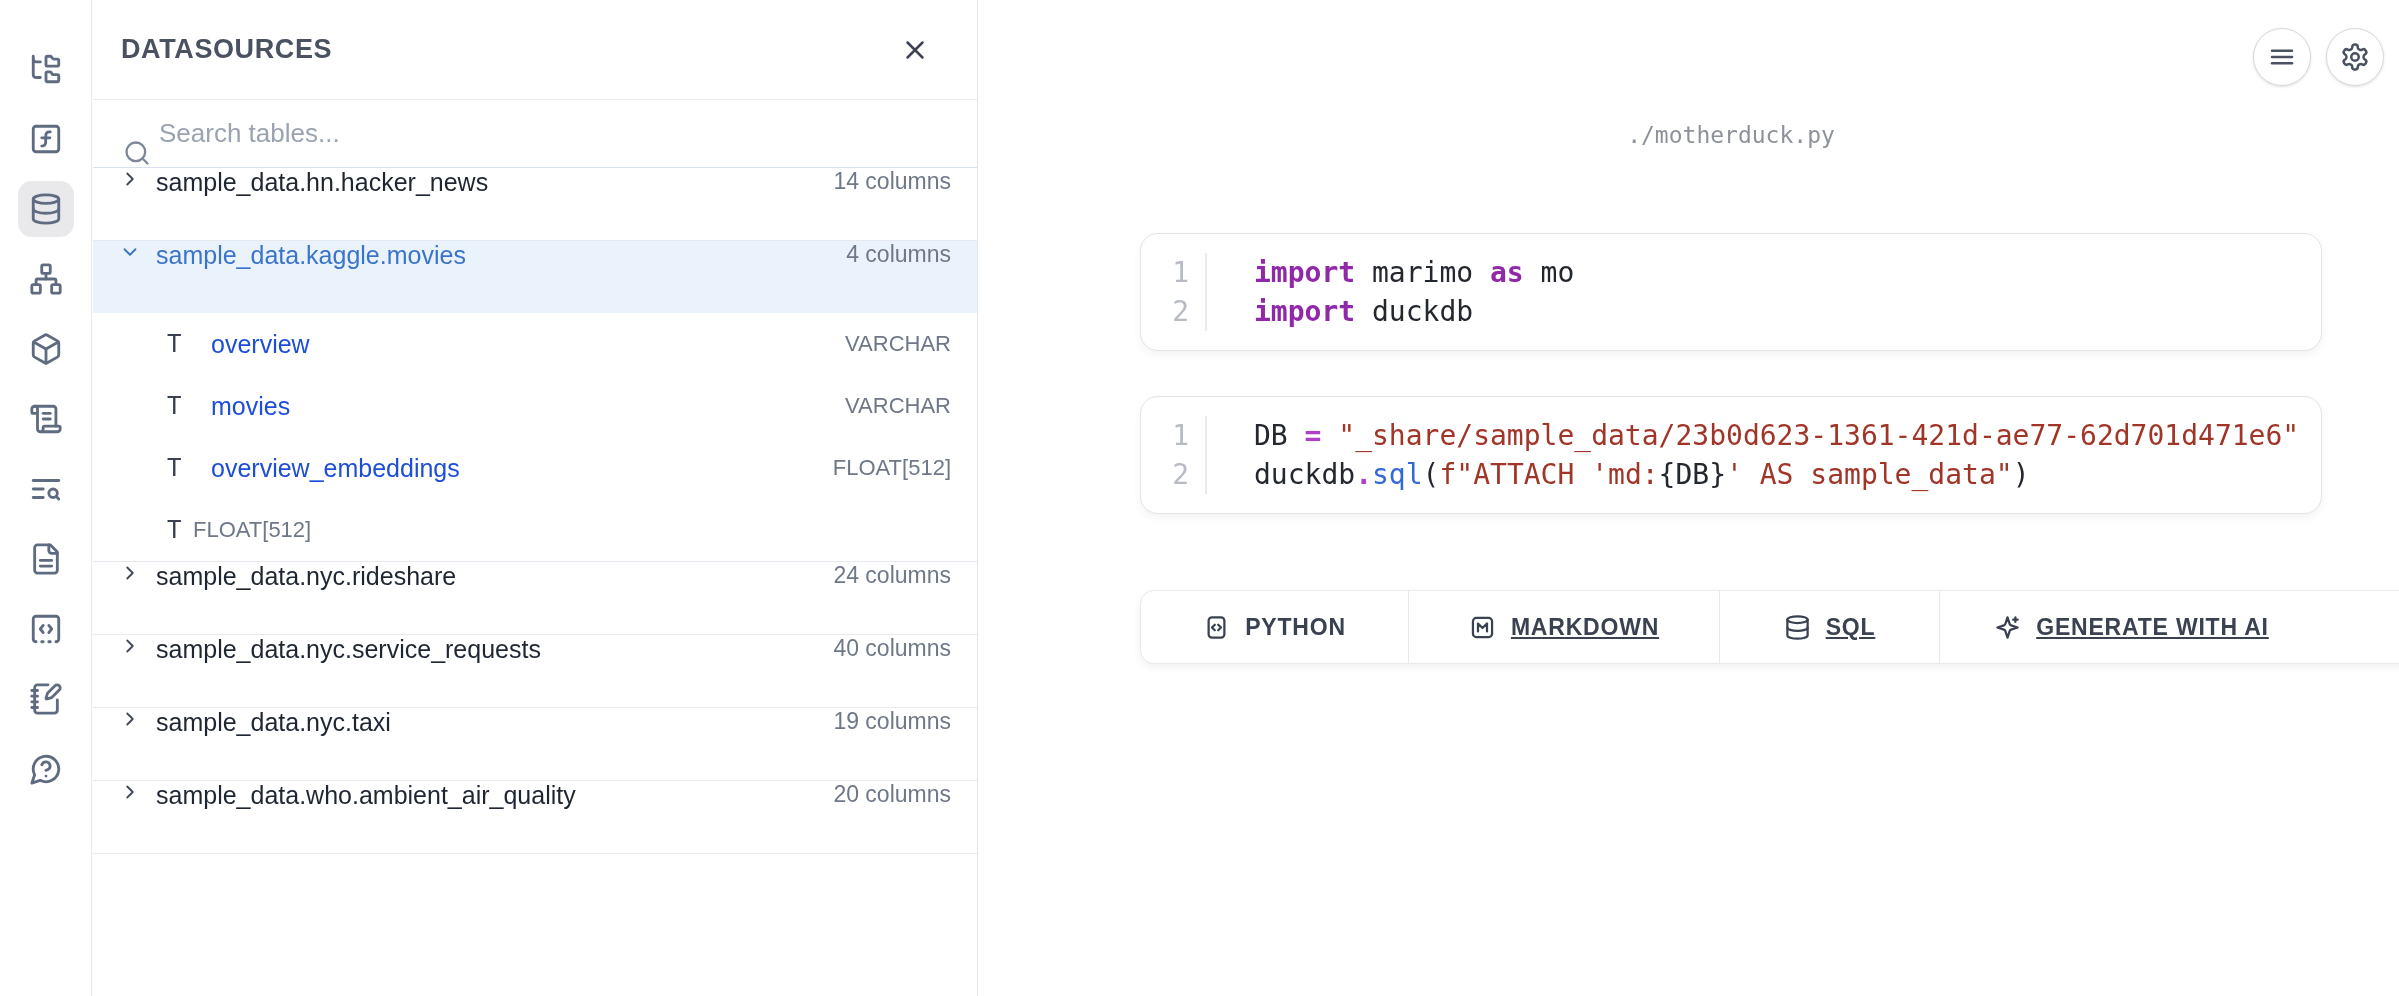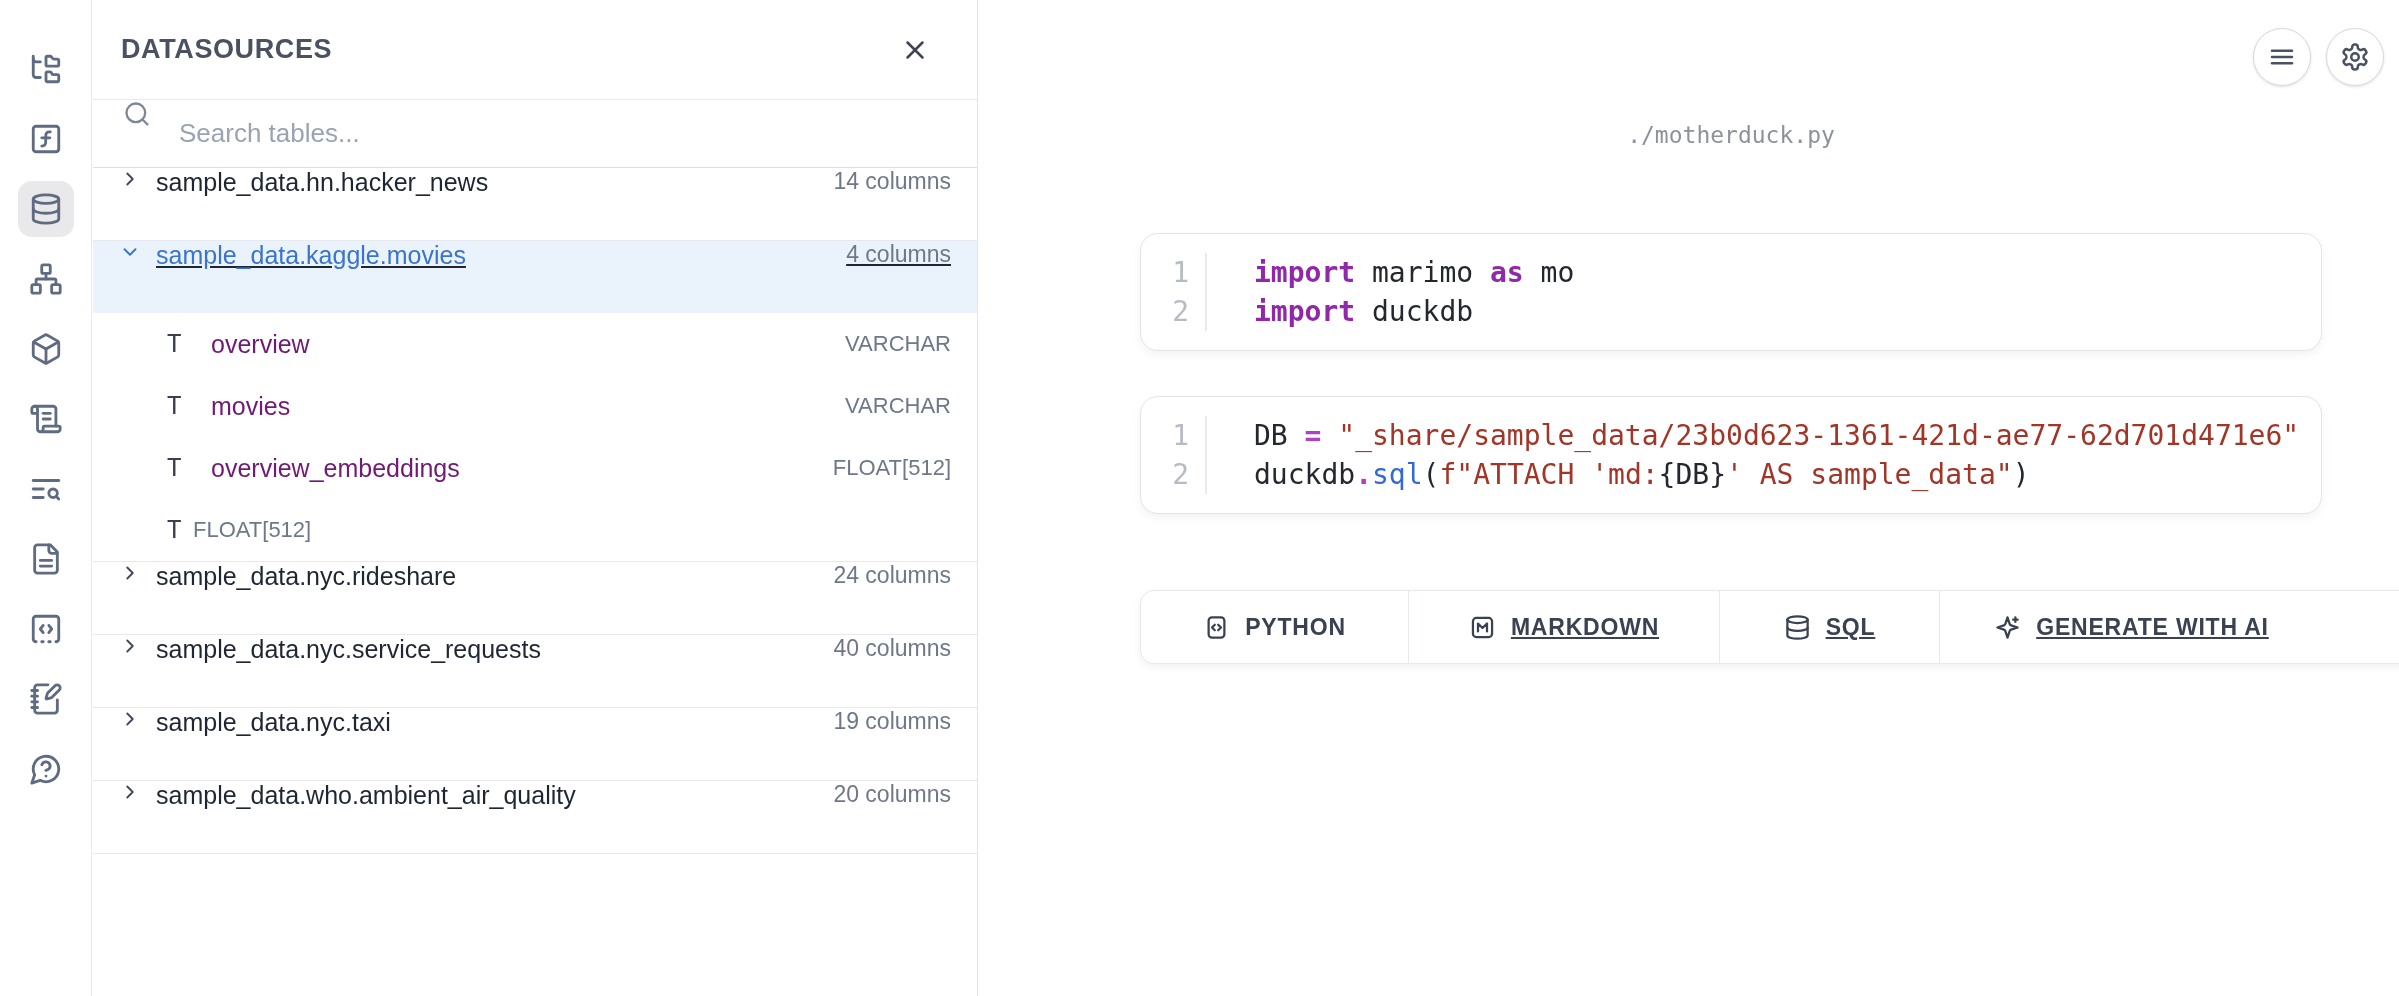--- a/index.html
+++ b/index.html
@@ -35,49 +35,49 @@
     padding:0 42px 0 28px;
   }
   .panel-title { font-size:27px; font-weight:700; letter-spacing:.6px; color:#4a5161; }
   .panel-close {
     background:none; border:none; cursor:pointer; color:#3d4354;
     width:40px; height:40px; display:flex; align-items:center; justify-content:center;
   }
   .panel-close svg { width:30px; height:30px; }
   .search-row {
     height:68px; border-bottom:1px solid #d9e1ee;
-    display:flex; align-items:flex-start; padding-left:30px; gap:28px;
+    display:flex; align-items:flex-end; padding-left:30px; gap:8px;
   }
   .search-row svg { width:28px; height:28px; color:#7e8798; flex:none; }
   .search-input {
     border:none; outline:none; flex:1; height:100%;
     font-family:"Liberation Sans", sans-serif; font-size:26px; color:#333a49; background:transparent;
   }
   .search-input::placeholder { color:#9aa3b2; }
 
   .table-group { border-bottom:1px solid #e6e9ef; }
   .table-row {
     height:72px; display:flex; 
     padding:0 26px 0 26px; cursor:pointer; background:#fff;
   }
   .table-row .chev { width:22px; height:22px; color:#3f4758; flex:none; }
   .table-row .tname { margin-left:15px; font-size:25px; color:#1f2633; flex:1;
     white-space:nowrap; overflow:hidden; text-overflow:ellipsis; }
   .table-row .tcount { font-size:23px; color:#6e7888; flex:none; }
-  .table-row.selected { background:#eaf2fb;text-decoration:underline; }
+  .table-row.selected { background:#eaf2fb; }
   .table-row.selected .tname, .table-row.selected .chev { color:#3b74cb; }
 
   .col-row {
     height:62px; display:flex; align-items:center;
     padding:0 26px 0 74px; cursor:pointer;
   }
   .col-row .ctype-icon {
     font-family:"DejaVu Sans Mono", monospace; font-size:24px; color:#39404f; flex:none; width:26px;
   }
-  .col-row .cname { margin-left:18px; font-size:25px; color:#701a75; flex:1; }
+  .col-row .cname { margin-left:18px; font-size:25px; color:#1d4ed8; flex:1; }
   .col-row .ctype { font-size:22px; color:#6e7888; flex:none; }
 
   
   .toolbar-btn {
     position:absolute; top:28px; width:58px; height:58px; border-radius:50%;
     background:#fff; border:1px solid #d8d9dd; box-shadow:0 1px 3px rgba(0,0,0,.12);
     display:flex; align-items:center; justify-content:center; cursor:pointer; color:#4a5160;
   }
   .toolbar-btn svg { width:30px; height:30px; }
   #menu-btn { left:2253px; }

